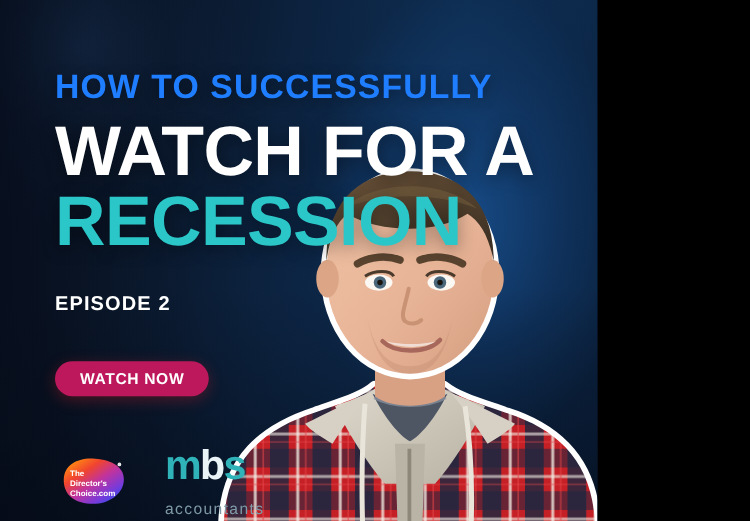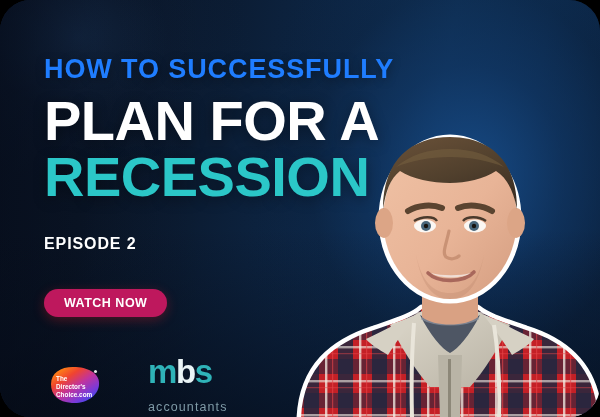--- a/index.html
+++ b/index.html
@@ -2,26 +2,25 @@
 <html><head>
 <meta charset="utf-8">
 <style>
   html, body {
     margin: 0;
     padding: 0;
     background: #000;
   }
   #thumbnail {
     position: relative;
-    width: 600px;
+    width: 478px;
     height: 417px;
     overflow: hidden;
     font-family: "Liberation Sans", sans-serif;
     background: #081326;
-    border-radius: 31px;
   }
 
   
   .bg-base {
     position: absolute;
     inset: 0;
     background: linear-gradient(100deg,
         #0a1324 0%,
         #0a1526 18%,
         #0b1c33 34%,
@@ -150,21 +149,21 @@
   }
 
   
   .logos {
     position: absolute;
     left: 42px;
     bottom: 4px;
     z-index: 6;
     display: flex;
     align-items: center;
-    gap: 44px;
+    gap: 28px;
   }
   .logo-dc { width: 62px; height: 44px; display: block; }
   .logo-mbs { display: block; }
   .mbs-word {
     font-size: 33px;
     font-weight: 700;
     letter-spacing: -1.4px;
     line-height: 0.92;
     color: #2fb3b8;
   }
@@ -279,21 +278,21 @@
       <path d="M158 186 C168 196 194 196 204 185" stroke="#a8675b" stroke-width="3.6" fill="none" stroke-linecap="round"></path>
       <path d="M161 186 C170 192 192 192 201 186 C190 189 172 189 161 186 Z" fill="#f2e6e2" opacity="0.85"></path>
 
       <path d="M146 168 C152 200 164 212 180 212 C196 212 208 200 214 168
                C208 196 196 206 180 206 C164 206 152 196 146 168 Z" fill="#b8866b" opacity="0.30"></path>
     </svg>
   </div>
 
   <div class="copy">
     <div class="line-eyebrow">HOW TO SUCCESSFULLY</div>
-    <div class="line-main">PLAN FOR A</div>
+    <div class="line-main">WATCH FOR A</div>
     <div class="line-accent">RECESSION</div>
     <div class="episode">EPISODE 2</div>
   </div>
 
   <button class="cta">WATCH NOW</button>
 
   <div class="logos">
 
     <div>
       <svg class="logo-dc" viewBox="0 0 62 44" xmlns="http://www.w3.org/2000/svg">

